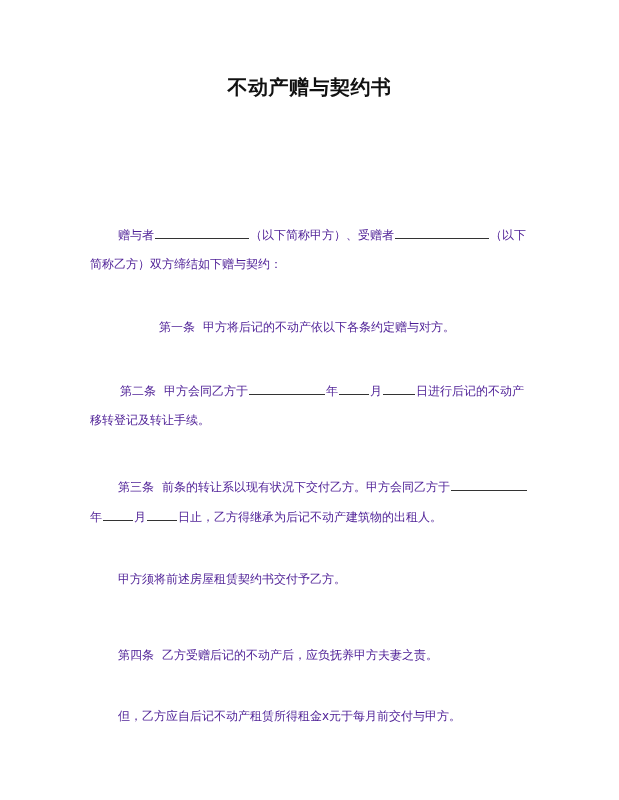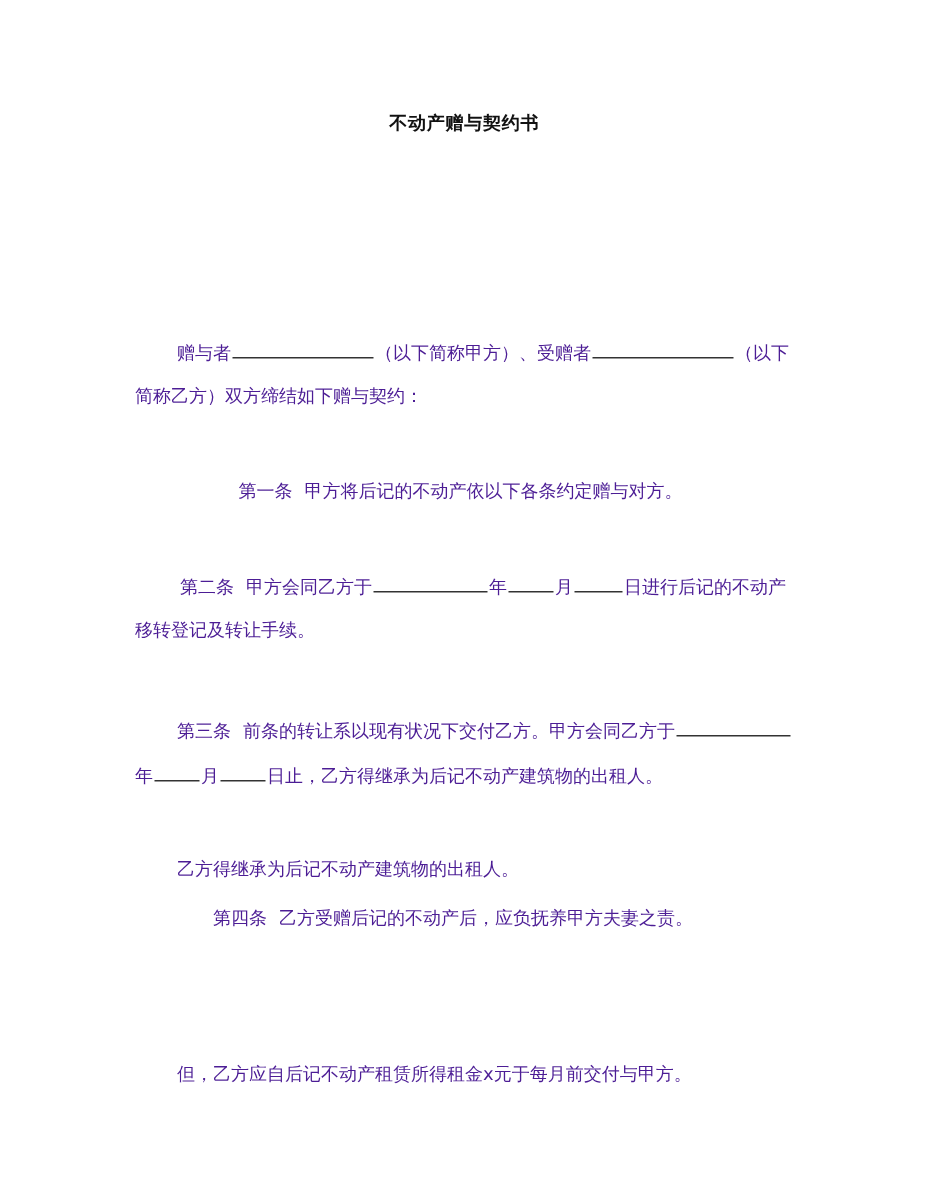--- a/index.html
+++ b/index.html
@@ -14,21 +14,21 @@
       overflow: hidden;
       font-family: "DejaVu Sans", "Liberation Sans", sans-serif;
       color: #222222;
     }
     .title {
       position: absolute;
       top: 74px;
       left: 0;
       width: 619px;
       text-align: center;
-      font-size: 12px;
+      font-size: 20px;
       font-weight: bold;
       color: #111111;
       letter-spacing: 0.5px;
       margin: 0;
     }
     .line {
       position: absolute;
       font-size: 12px;
       line-height: 16px;
       white-space: nowrap;
@@ -62,19 +62,19 @@
 </div>
 <div class="line" style="top:412px; left:90px;">移转登记及转让手续。</div>
 
 <div class="line" style="top:478px; left:118px;">
   <span>第三条</span><span class="gap"></span><span>前条的转让系以现有状况下交付乙方。甲方会同乙方于</span><span class="blank" style="width:76px;"></span>
 </div>
 <div class="line" style="top:508px; left:90px;">
   <span>年</span><span class="blank" style="width:30px;"></span><span>月</span><span class="blank" style="width:30px;"></span><span>日止，乙方得继承为后记不动产建筑物的出租人。</span>
 </div>
 
-<div class="line" style="top:571px; left:118px;">乙方得继承为后记不动产建筑物的出租人。</div>
+<div class="line" style="top:571px; left:118px;">甲方须将前述房屋租赁契约书交付予乙方。</div>
 
-<div class="line" style="top:604px; left:118px;margin-left:24px;">
+<div class="line" style="top:647px; left:118px;">
   <span>第四条</span><span class="gap"></span><span>乙方受赠后记的不动产后，应负抚养甲方夫妻之责。</span>
 </div>
 
 <div class="line" style="top:697px; left:118px;margin-top:11px;">但，乙方应自后记不动产租赁所得租金x元于每月前交付与甲方。</div>
 
 </body></html>

